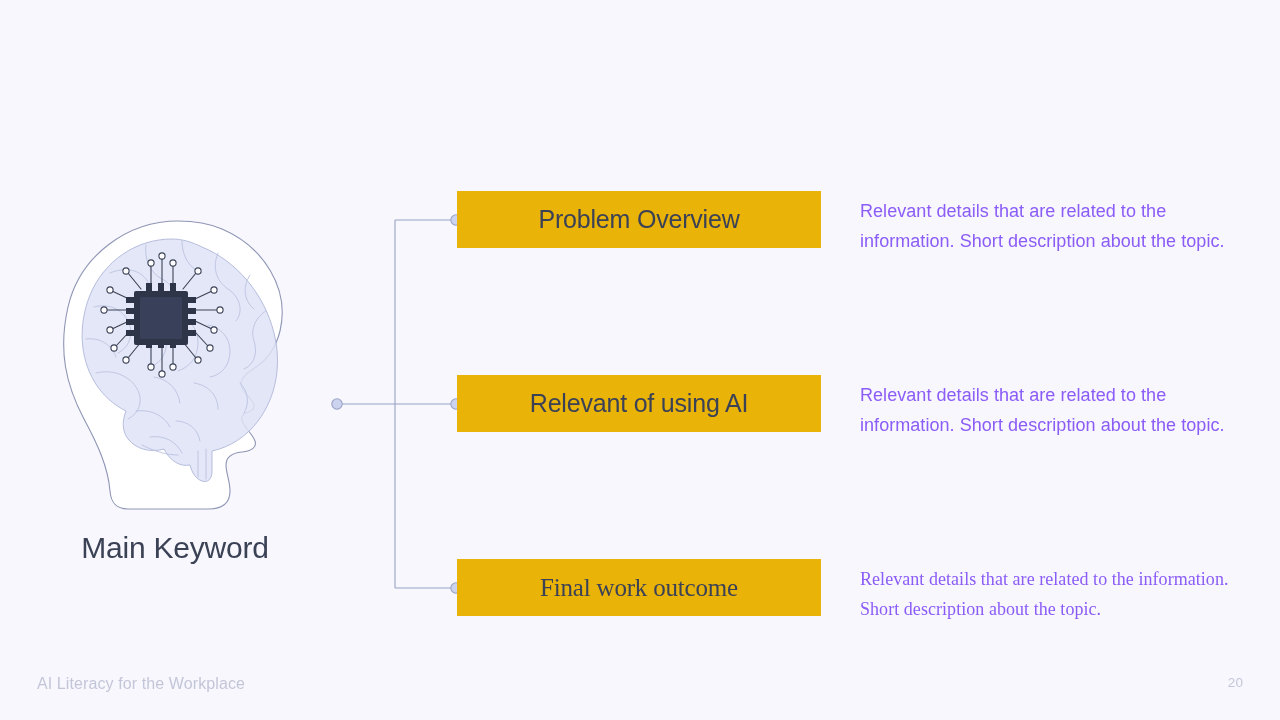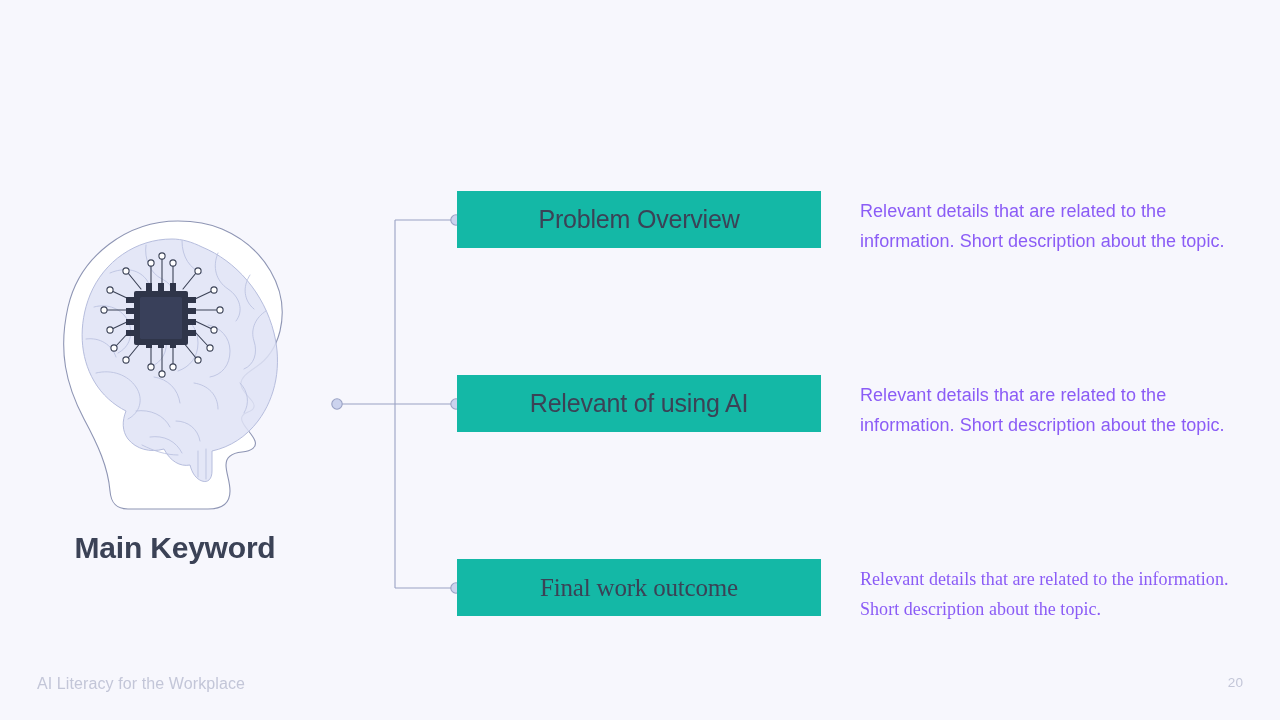--- a/index.html
+++ b/index.html
@@ -52,21 +52,21 @@
     height: 300px;
   }
 
   .keyword-label {
     position: absolute;
     left: 0px;
     top: 531px;
     width: 350px;
     text-align: center;
     font-size: 30px;
-    font-weight: 700;
+    font-weight: 400;
     color: #3b4256;
     letter-spacing: -0.2px;
     white-space: nowrap;
   }
 
   
   .connectors {
     position: absolute;
     left: 320px;
     top: 180px;
@@ -90,21 +90,21 @@
   .row-1 { top: 191px; }
   .row-2 { top: 375px; }
   .row-3 { top: 559px; font-family: Liberation Serif, serif; }
 
   .row-box {
     position: absolute;
     left: 0;
     top: 0;
     width: 364px;
     height: 57px;
-    background: #14b8a6;
+    background: #eab308;
     display: flex;
     align-items: center;
     justify-content: center;
     box-sizing: border-box;
   }
   .row-box-label {
     font-size: 25px;
     font-weight: 400;
     color: #3b4256;
     letter-spacing: -0.2px;

